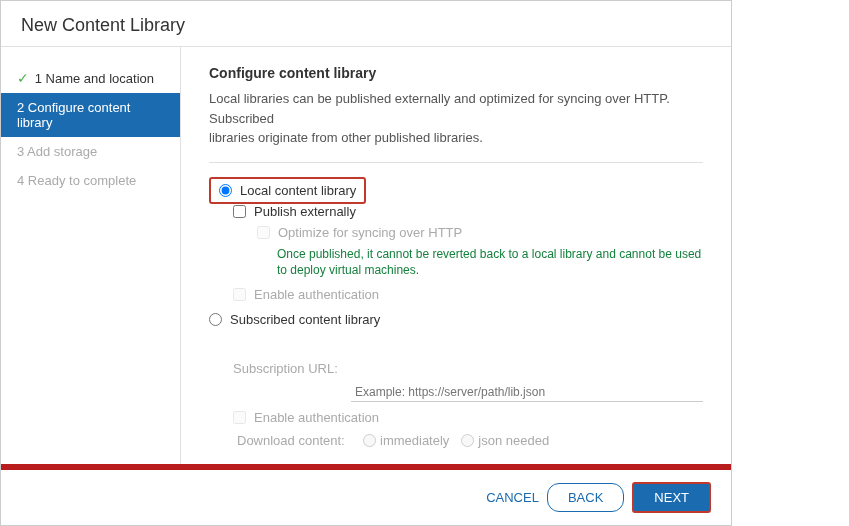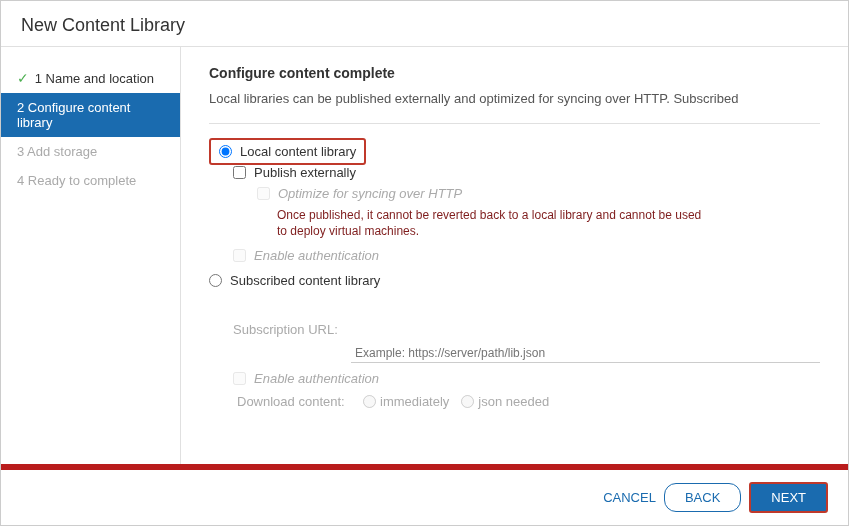--- a/index.html
+++ b/index.html
@@ -6,21 +6,21 @@
     body {
       font-family: -apple-system, BlinkMacSystemFont, "Segoe UI", Arial, sans-serif;
       font-size: 13px;
       background: #fff;
       color: #333;
       width: 849px;
       height: 526px;
       overflow: hidden;
     }
     .dialog {
-      width: 849px;
+      width: 732px;
       height: 526px;
       background: #fff;
       border: 1px solid #ccc;
       display: flex;
       flex-direction: column;
     }
     .dialog-header {
       padding: 14px 20px 10px 20px;
       border-bottom: 1px solid #e0e0e0;
     }
@@ -119,28 +119,27 @@
       align-items: center;
       gap: 8px;
       margin-bottom: 6px;
     }
     .checkbox-option label {
       font-size: 13px;
       color: #333;
     }
     .checkbox-option.disabled label {
       color: #aaa;
-      font-style: italic;
     }
     .checkbox-option.disabled input {
       opacity: 0.5;
     }
     .sub-note {
       font-size: 12px;
-      color: #7f1d1d;
+      color: #15803d;
       margin-left: 20px;
       margin-bottom: 8px;
       line-height: 1.4;
     }
     .subscribed-section {
       margin-top: 10px;
     }
     .url-row {
       display: flex;
       align-items: center;
@@ -249,23 +248,24 @@
       </div>
       <div class="sidebar-item disabled">
         <span>3 Add storage</span>
       </div>
       <div class="sidebar-item disabled">
         <span>4 Ready to complete</span>
       </div>
     </div>
 
     <div class="main-content">
-      <div class="section-title">Configure content complete</div>
+      <div class="section-title">Configure content library</div>
       <div class="section-desc">
         <span>Local libraries can be published externally and optimized for syncing over HTTP. Subscribed</span><br>
+        <span>libraries originate from other published libraries.</span>
       </div>
       <hr class="divider">
 
       
       <div class="radio-highlighted">
         <input type="radio" name="library-type" id="local-library" checked="" style="">
         <label for="local-library">Local content library</label>
       </div>
 
       

